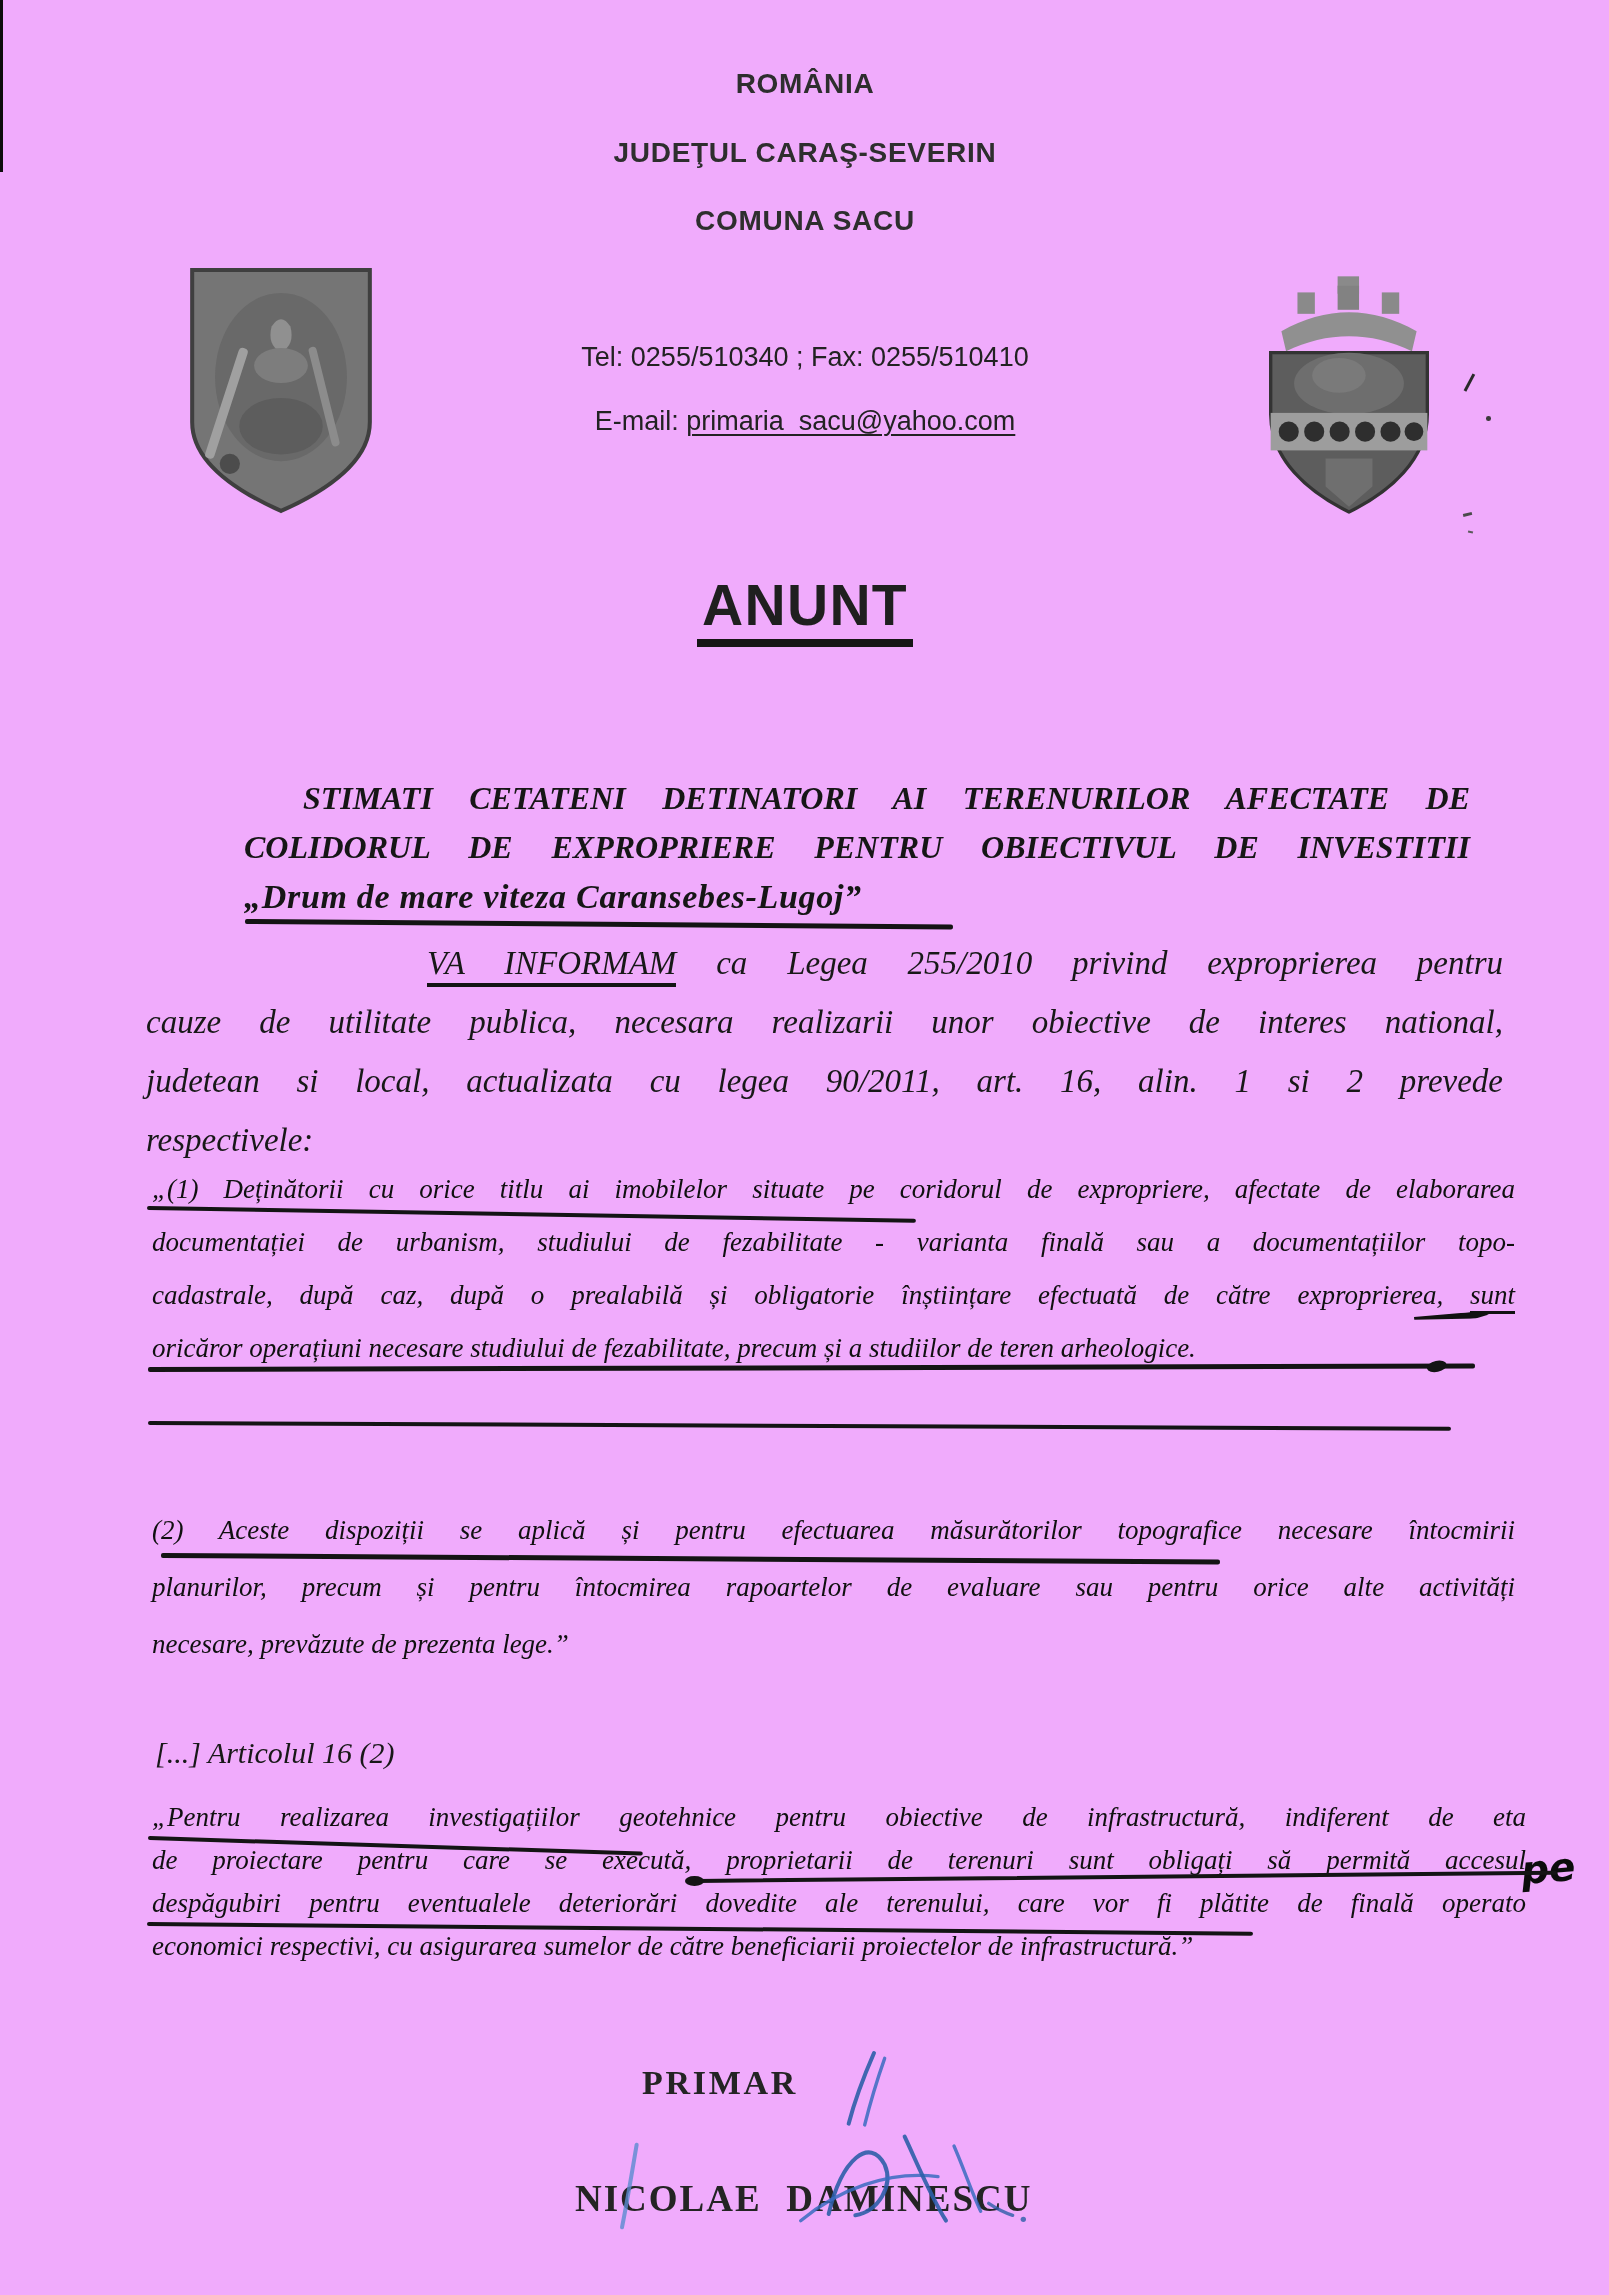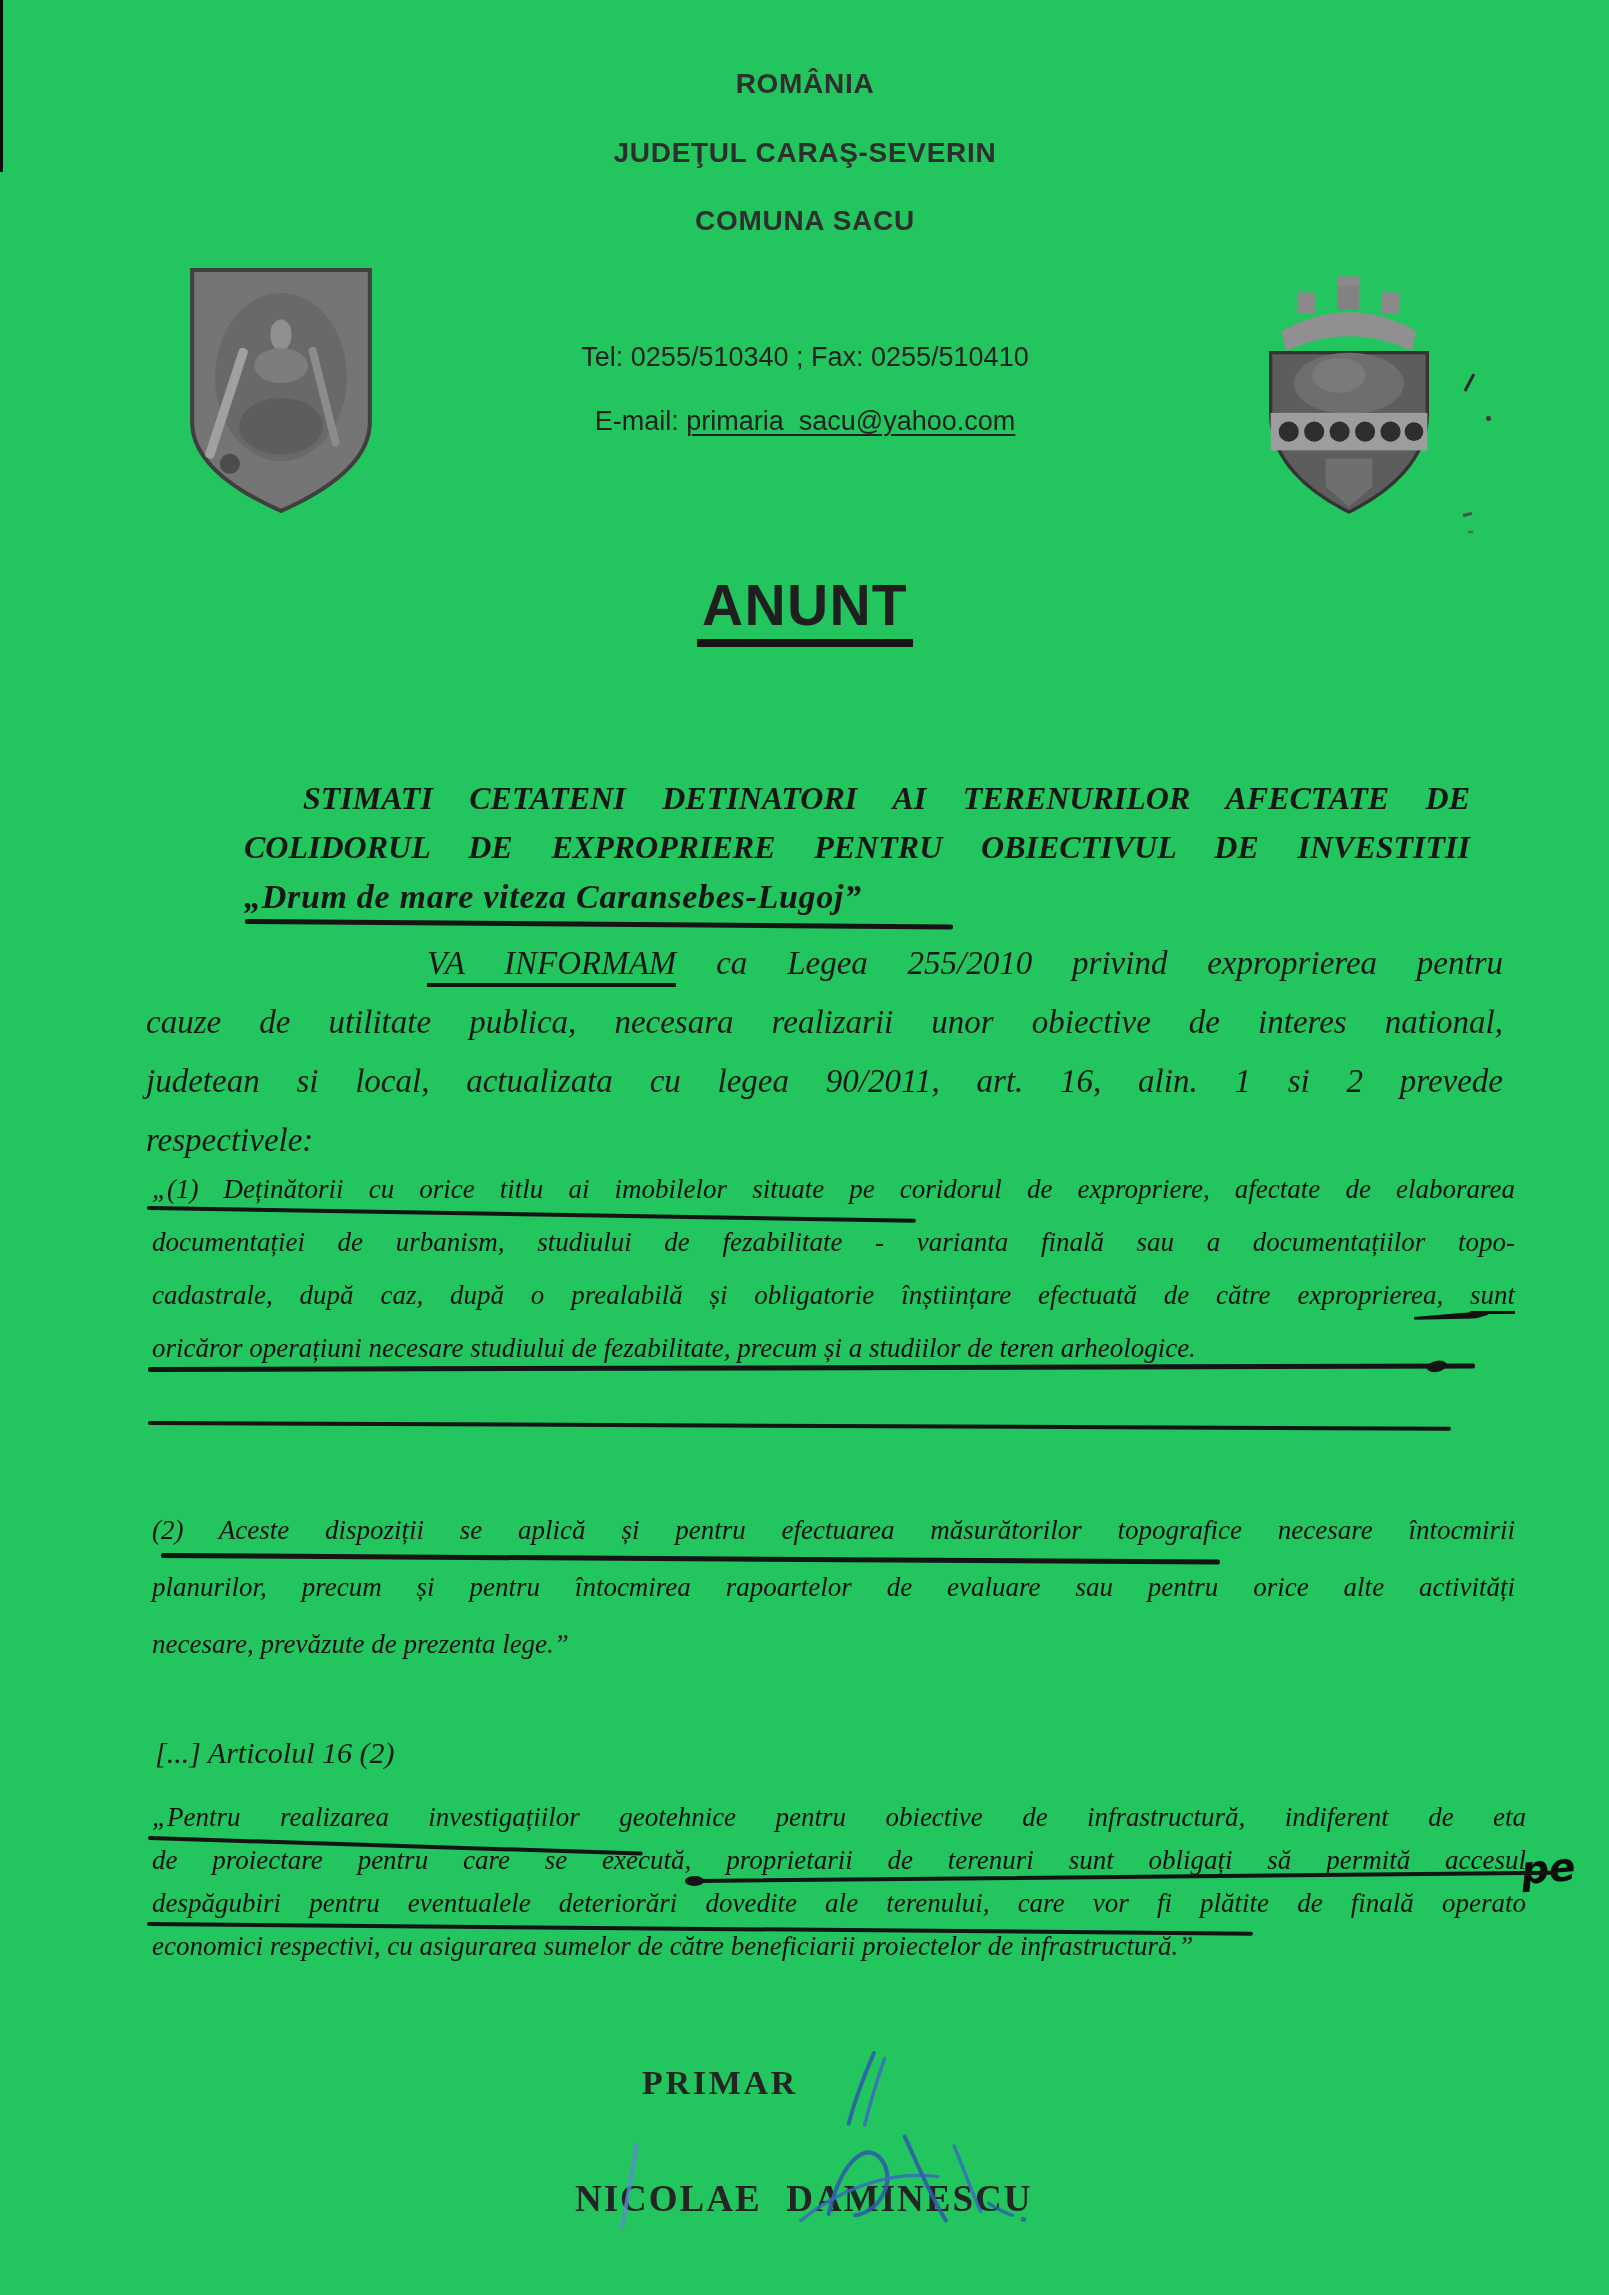--- a/index.html
+++ b/index.html
@@ -1,16 +1,16 @@
 <!DOCTYPE html>
 <html style="font-size:10.7px"><head>
 <meta charset="utf-8">
 <style>
   html,body{margin:0;padding:0;background:#e8e8e8;}
-  .page{position:relative;width:1610px;height:2295px;background:#22c55e;overflow:hidden;
+  .page{position:relative;width:1610px;height:2295px;background:#f0abfc;overflow:hidden;
         font-family:"Liberation Serif", serif;color:#1b1b1b;}
   
   .hdr{position:absolute;left:0;width:100%;text-align:center;
        font-family:"Liberation Sans", sans-serif;font-weight:bold;color:#2e2e2e;}
   .hdr1{top:68px;font-size:28px;letter-spacing:0.7px;}
   .hdr2{top:137px;font-size:28px;letter-spacing:0.7px;}
   .hdr3{top:205px;font-size:28px;letter-spacing:0.7px;}
   .contact{position:absolute;left:0;width:100%;text-align:center;
            font-family:"Liberation Sans", sans-serif;color:#222;}
   .tel{top:342px;font-size:27px;}

